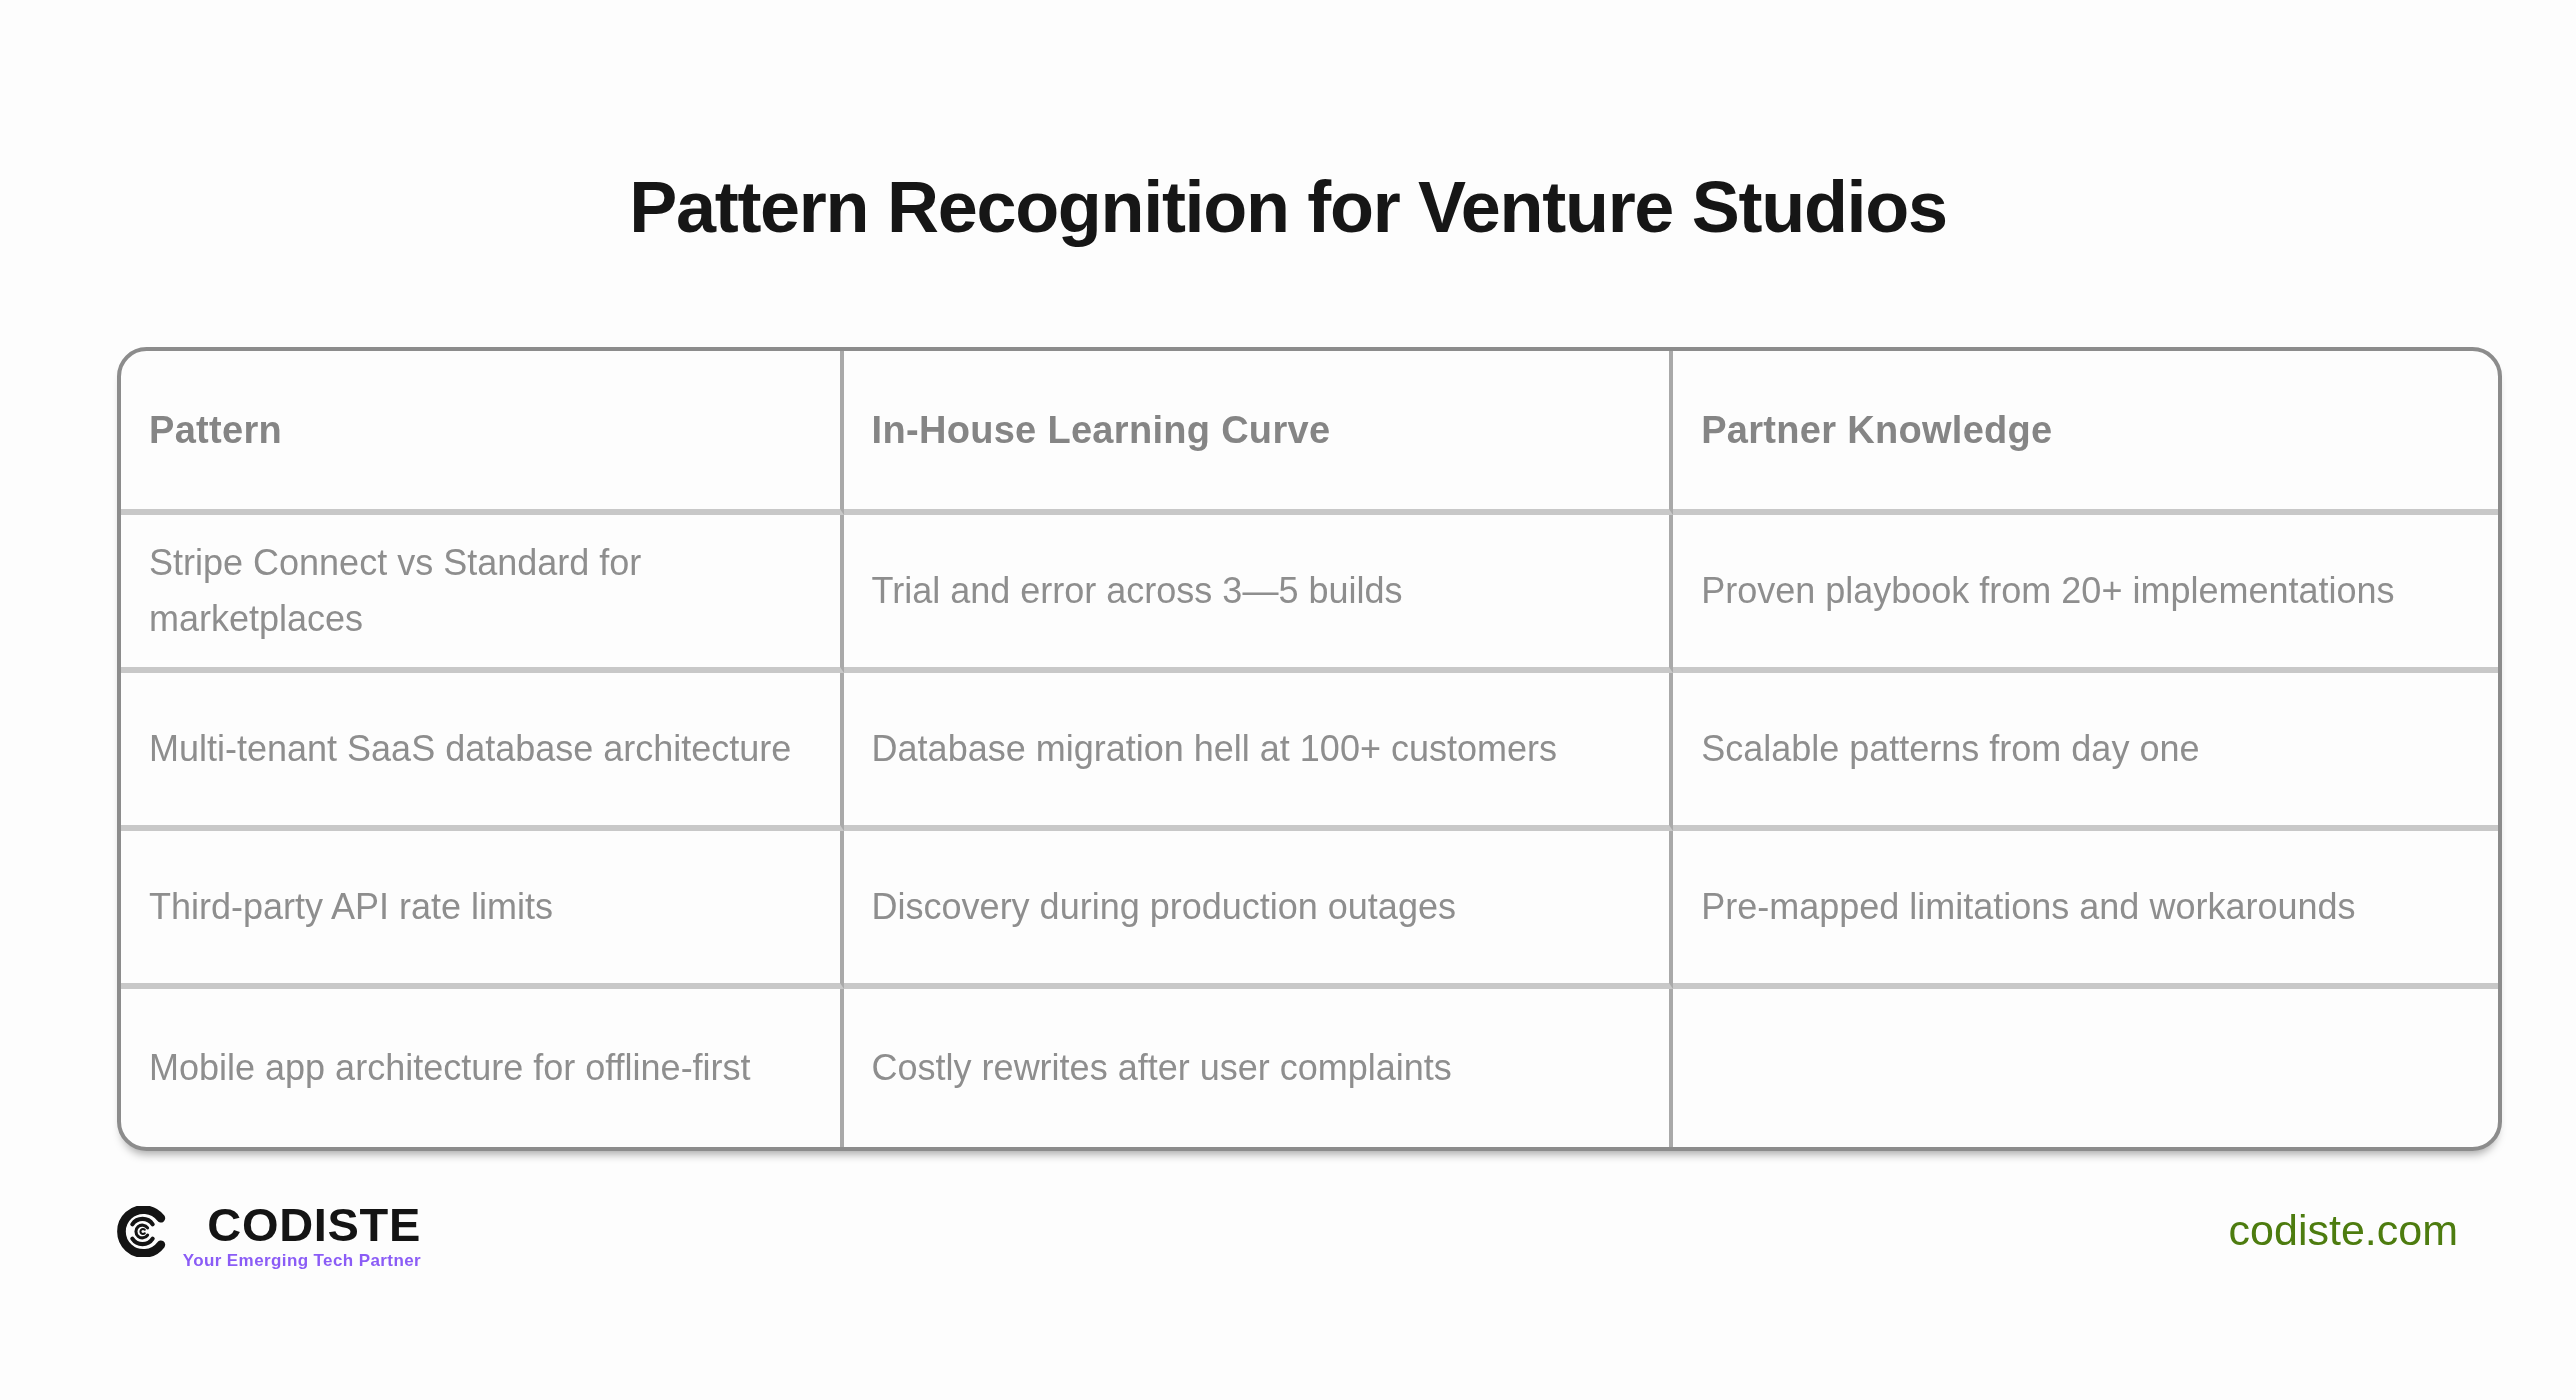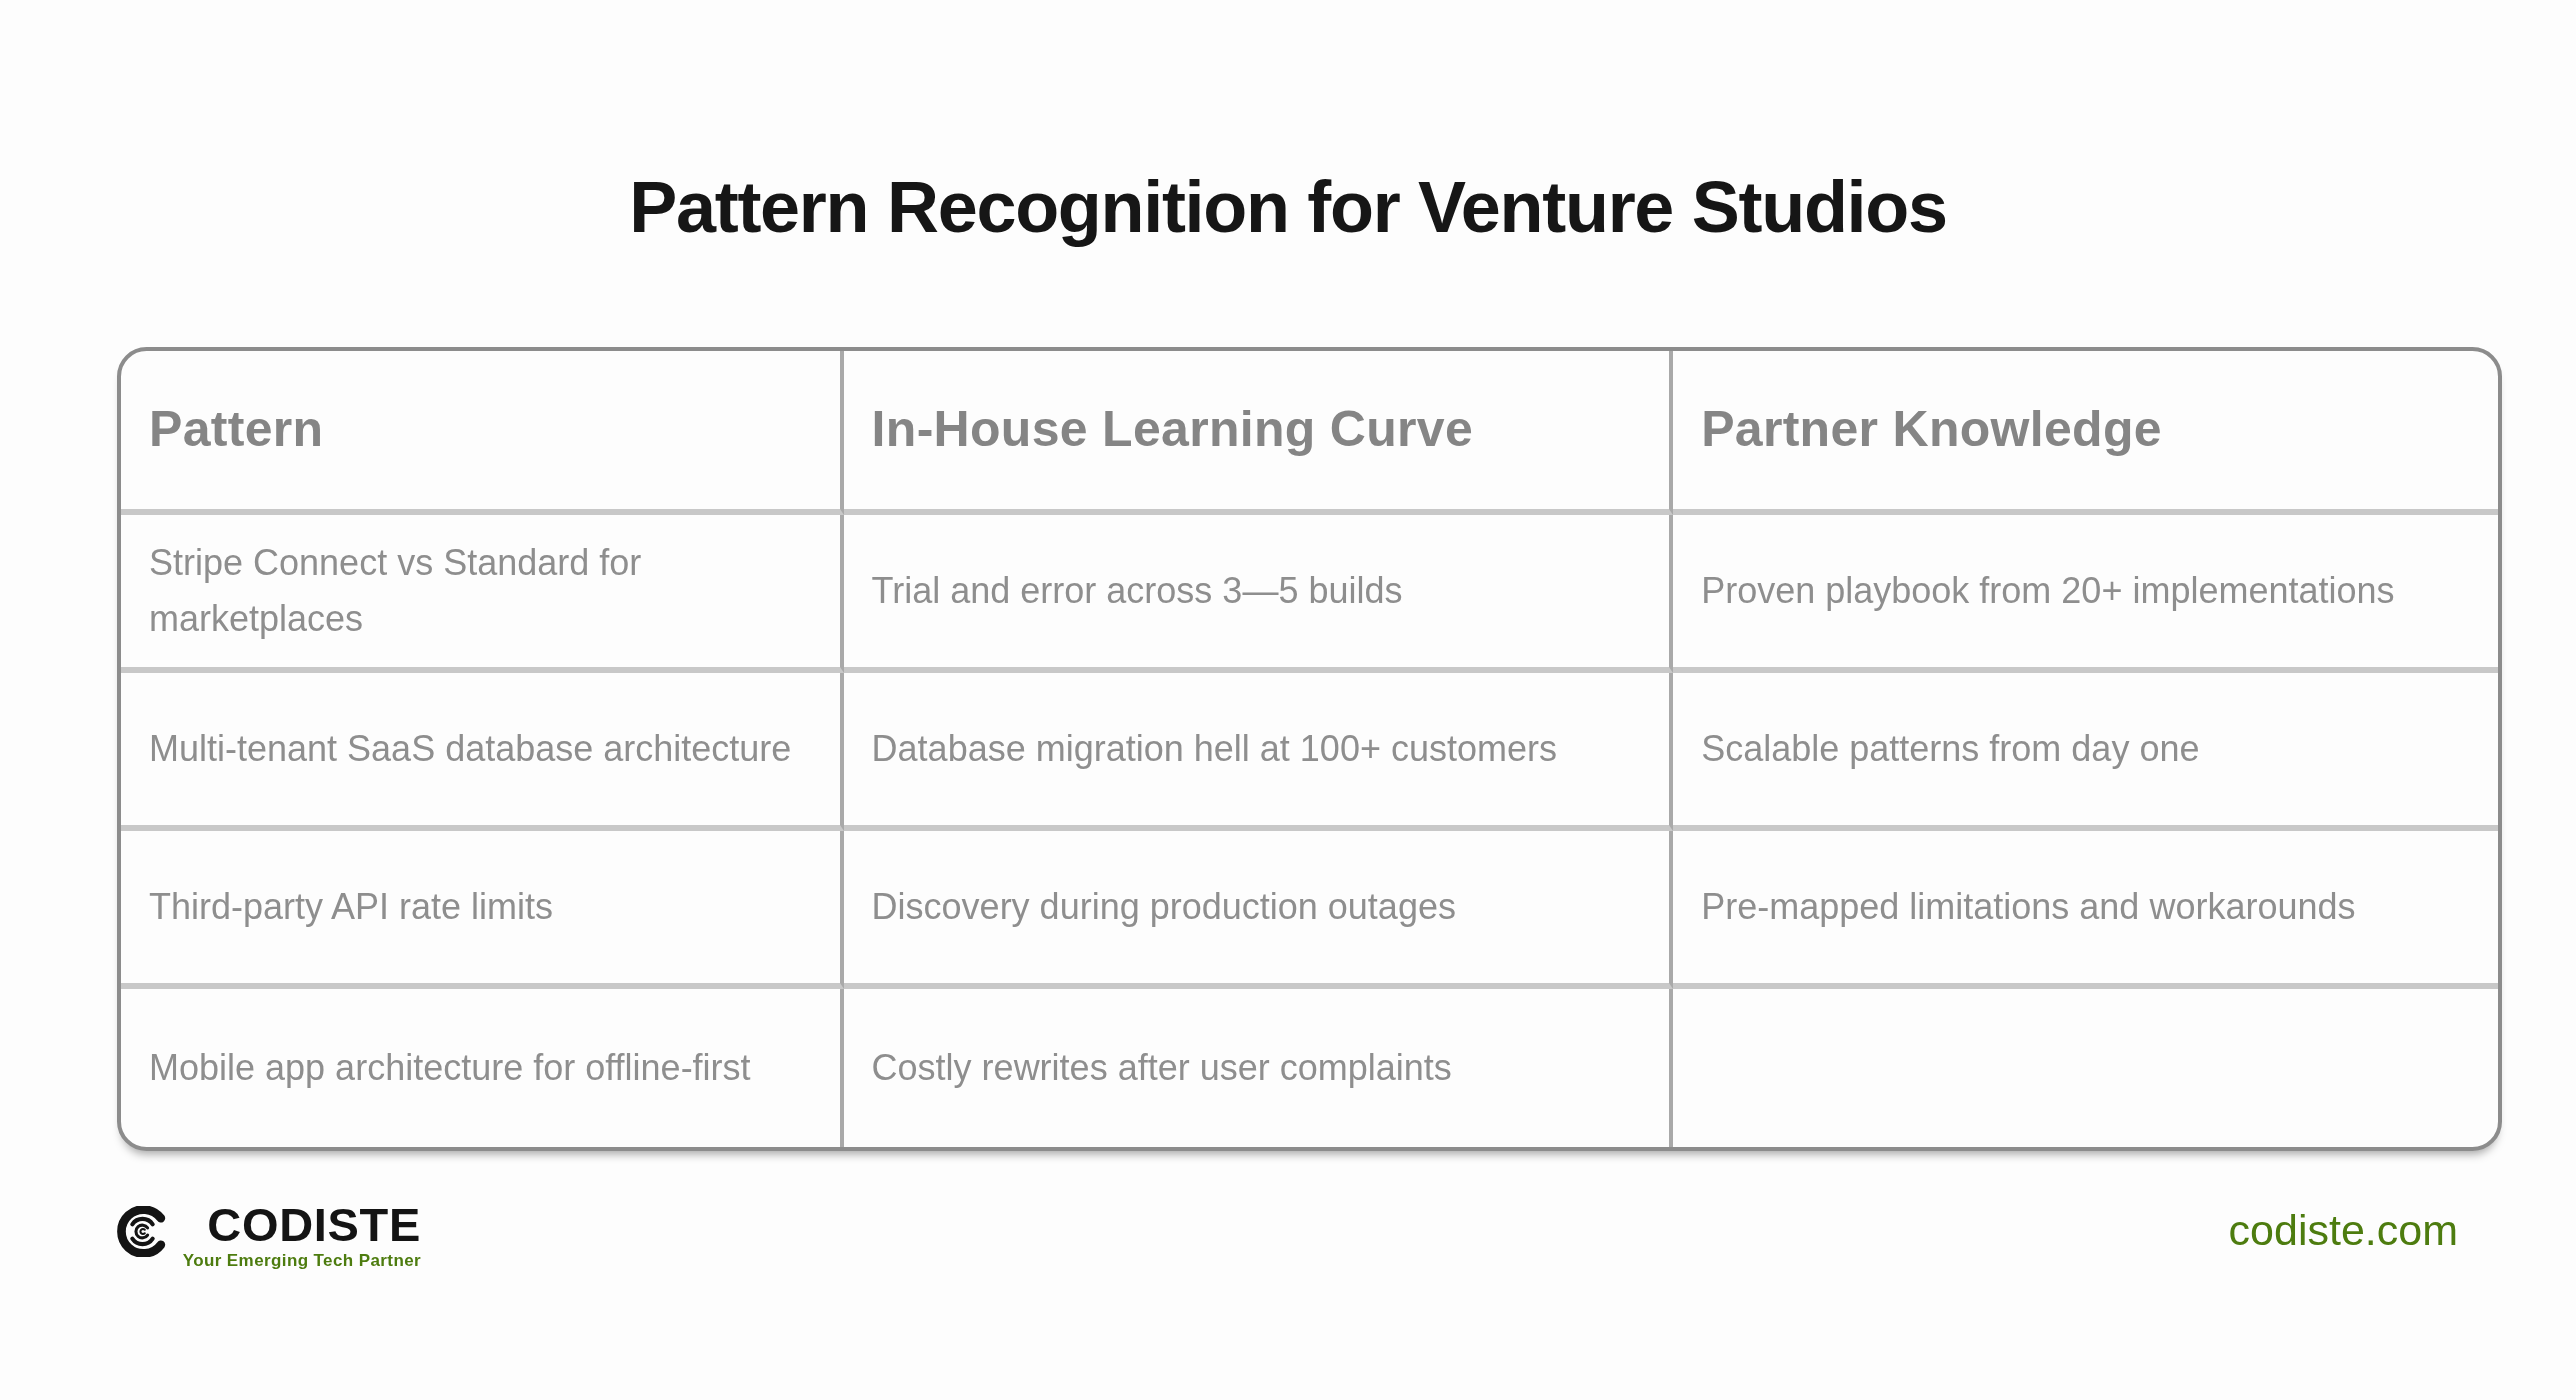--- a/index.html
+++ b/index.html
@@ -39,21 +39,21 @@
     padding:13.4px 27px 13.4px 28px;
     border-right:4.7px solid #a9a9a9;
     border-bottom:6px solid #c8c8c8;
     font-size:36px;
     line-height:1.55;
     color:#8e8e8e;
   }
   .cell.col-last { border-right:none; }
   .cell.row-last { border-bottom:none; }
   .cell.header-cell {
-    font-size:50px;
+    font-size:38px;
     font-weight:bold;
     color:#858585;
     letter-spacing:0.3px;
   }
   .footer {
     position:absolute;
     left:117px; right:74px;
     top:1201px; height:101px;
   }
   .logo {
@@ -67,21 +67,21 @@
   .logo-wordmark {
     font-size:47px;
     font-weight:bold;
     color:#141414;
     letter-spacing:0.7px;
     line-height:1.0;
   }
   .logo-tagline {
     font-size:17px;
     font-weight:bold;
-    color:#4d7c0f;
+    color:#8b5cf6;
     letter-spacing:0.4px;
     margin-top:2.7px;
     margin-left:2.7px;
     white-space:nowrap;
   }
   .website {
     position:absolute;
     right:44px; top:5.4px;
     font-size:43px;
     color:#4d7c0f;

